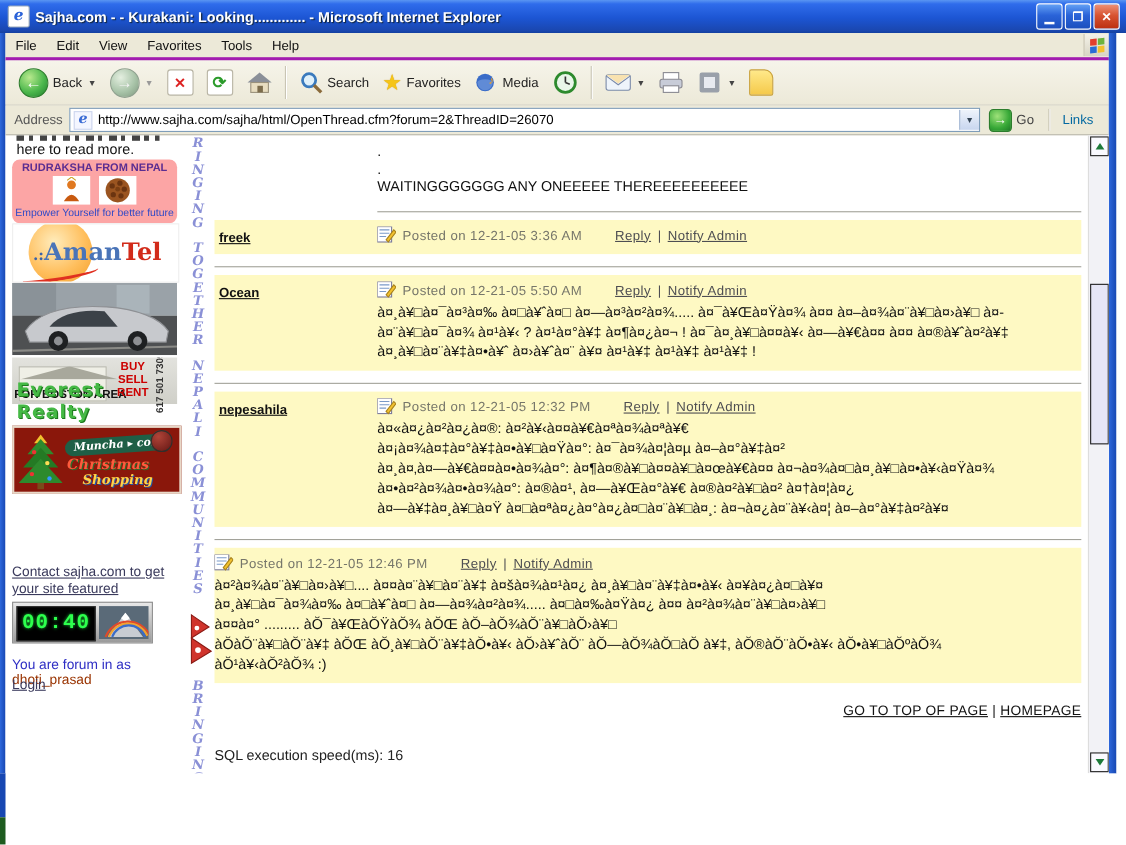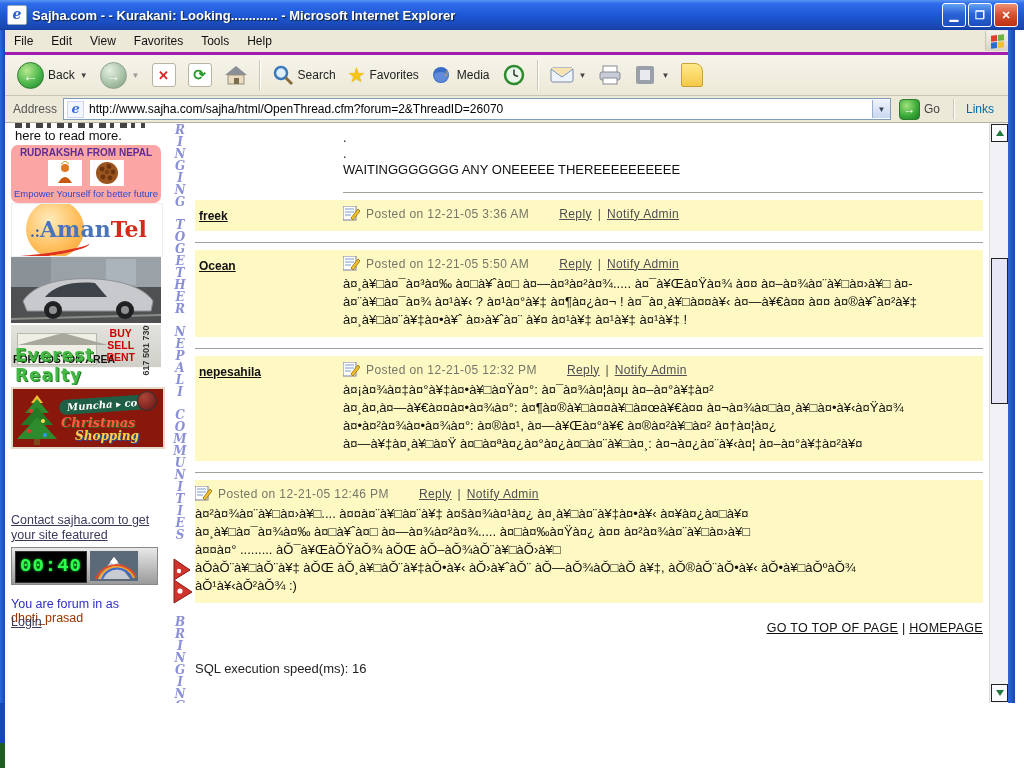--- a/index.html
+++ b/index.html
@@ -81,21 +81,21 @@
   .ev-name{position:absolute;left:4px;bottom:0px;font:bold 17px "DejaVu Sans",sans-serif;color:#45b945;text-shadow:1px 1px 0 #1d7a1d;letter-spacing:1px;}
   .ad-muncha{top:264px;height:58px;background:#8a170b;border:2px solid #e8d8c8;}
   .mun-tree{position:absolute;left:4px;top:4px;}
   .mun-badge{position:absolute;left:46px;top:8px;background:#1f5f46;color:#fff;border-radius:9px;padding:2px 8px;
     font:italic bold 10px "DejaVu Serif",serif;transform:rotate(-4deg);white-space:nowrap;}
   .mun-globe{position:absolute;right:6px;top:2px;width:20px;height:20px;border-radius:50%;
     background:radial-gradient(circle at 35% 30%,#b04438,#5d1210);box-shadow:inset 0 0 0 1px #30302c;}
   .mun-line1{position:absolute;left:48px;top:26px;font:bold italic 13px "DejaVu Serif",serif;color:#ff5a3c;text-shadow:1px 1px 0 #2d6d2d;}
   .mun-line2{position:absolute;left:62px;top:40px;font:bold italic 12px "DejaVu Serif",serif;color:#ffd24a;text-shadow:1px 1px 0 #2255aa;}
   .contact-link{position:absolute;left:6px;top:390px;width:156px;font-size:12.5px;color:#3a3a5c;text-decoration:underline;line-height:15px;}
-  .clock-widget{position:absolute;left:6px;top:424px;width:147px;height:38px;
+  .clock-widget{position:absolute;left:6px;top:424px;width:128px;height:38px;
     background:linear-gradient(180deg,#e8e8e8,#9a9a9a);border:1px solid #888;display:flex;padding:3px;box-sizing:border-box;}
   .lcd{width:70px;height:30px;background:#000;border:1px solid #333;color:#2dff4d;
     font:bold 19px "Liberation Mono",monospace;text-align:center;line-height:29px;letter-spacing:1px;text-shadow:0 0 3px #1cce3a;}
   .clock-logo{flex:1;margin-left:3px;overflow:hidden;}
   .login-status{position:absolute;left:6px;top:474px;font-size:12.5px;color:#2e2ec4;}
   .login-status .uname{color:#993300;}
   .login-link{position:absolute;left:6px;top:492px;font-size:12.5px;color:#3a3a5c;text-decoration:underline;}
   
   .vbanner{width:26px;flex:none;display:flex;flex-direction:column;align-items:center;overflow:hidden;padding-top:1px;}
   .vword{margin-bottom:11px;display:flex;flex-direction:column;align-items:center;}
@@ -504,20 +504,21 @@
                           <line x1="2" y1="9" x2="8" y2="9" stroke="#7a9ac8"></line>
                           <polygon points="8,12 15,3 17,5 10,14" fill="#f2c12e" stroke="#a8821a"></polygon>
                         </svg>
         </span>
         <span class="posted-on">Posted on 12-21-05 12:32 PM</span>
         <a class="plink reply">Reply</a>
         <span class="psep">|</span>
         <a class="plink notify">Notify Admin</a>
       </div>
       <div class="post-body">
+                      <div class="bline">à¤«à¤¿à¤²à¤¿à¤®: à¤²à¥‹à¤¤à¥€à¤ªà¤¾à¤ªà¥€</div>
                       <div class="bline">à¤¡à¤¾à¤‡à¤°à¥‡à¤•à¥□à¤Ÿà¤°: à¤¯à¤¾à¤¦à¤µ à¤–à¤°à¥‡à¤²</div>
                       <div class="bline">à¤¸à¤‚à¤—à¥€à¤¤à¤•à¤¾à¤°: à¤¶à¤®à¥□à¤¤à¥□à¤œà¥€à¤¤ à¤¬à¤¾à¤□à¤¸à¥□à¤•à¥‹à¤Ÿà¤¾</div>
                       <div class="bline">à¤•à¤²à¤¾à¤•à¤¾à¤°: à¤®à¤¹, à¤—à¥Œà¤°à¥€ à¤®à¤²à¥□à¤² à¤†à¤¦à¤¿</div>
                       <div class="bline">à¤—à¥‡à¤¸à¥□à¤Ÿ à¤□à¤ªà¤¿à¤°à¤¿à¤□à¤¨à¥□à¤¸: à¤¬à¤¿à¤¨à¥‹à¤¦ à¤–à¤°à¥‡à¤²à¥¤</div>
                     </div>
     </div>
   </div>
 
   <div class="post-divider"></div>
   <div class="post-row">

